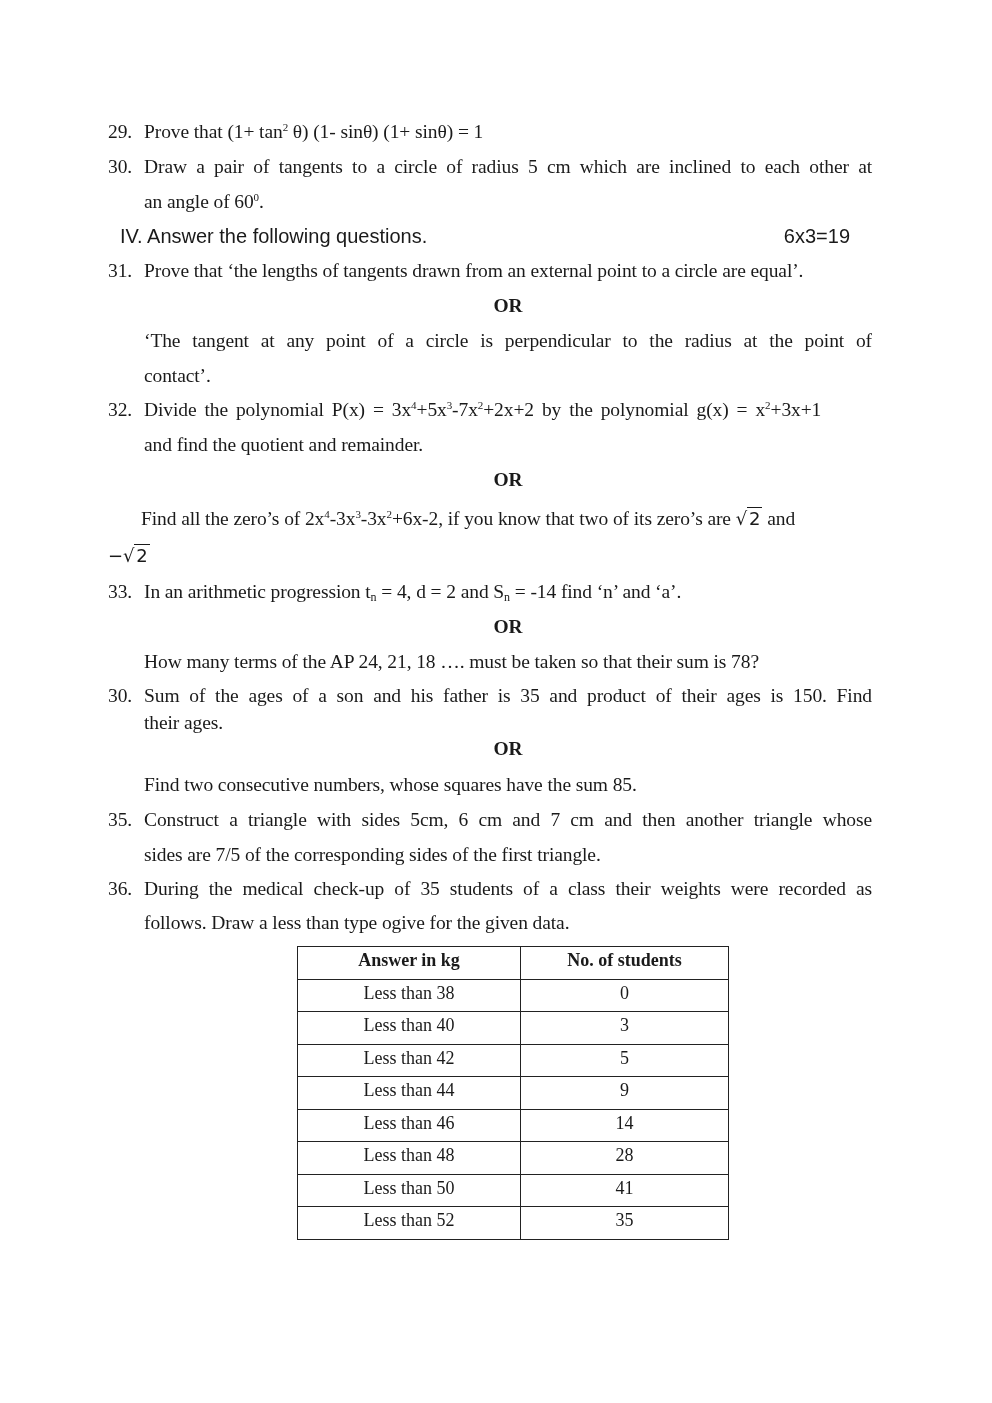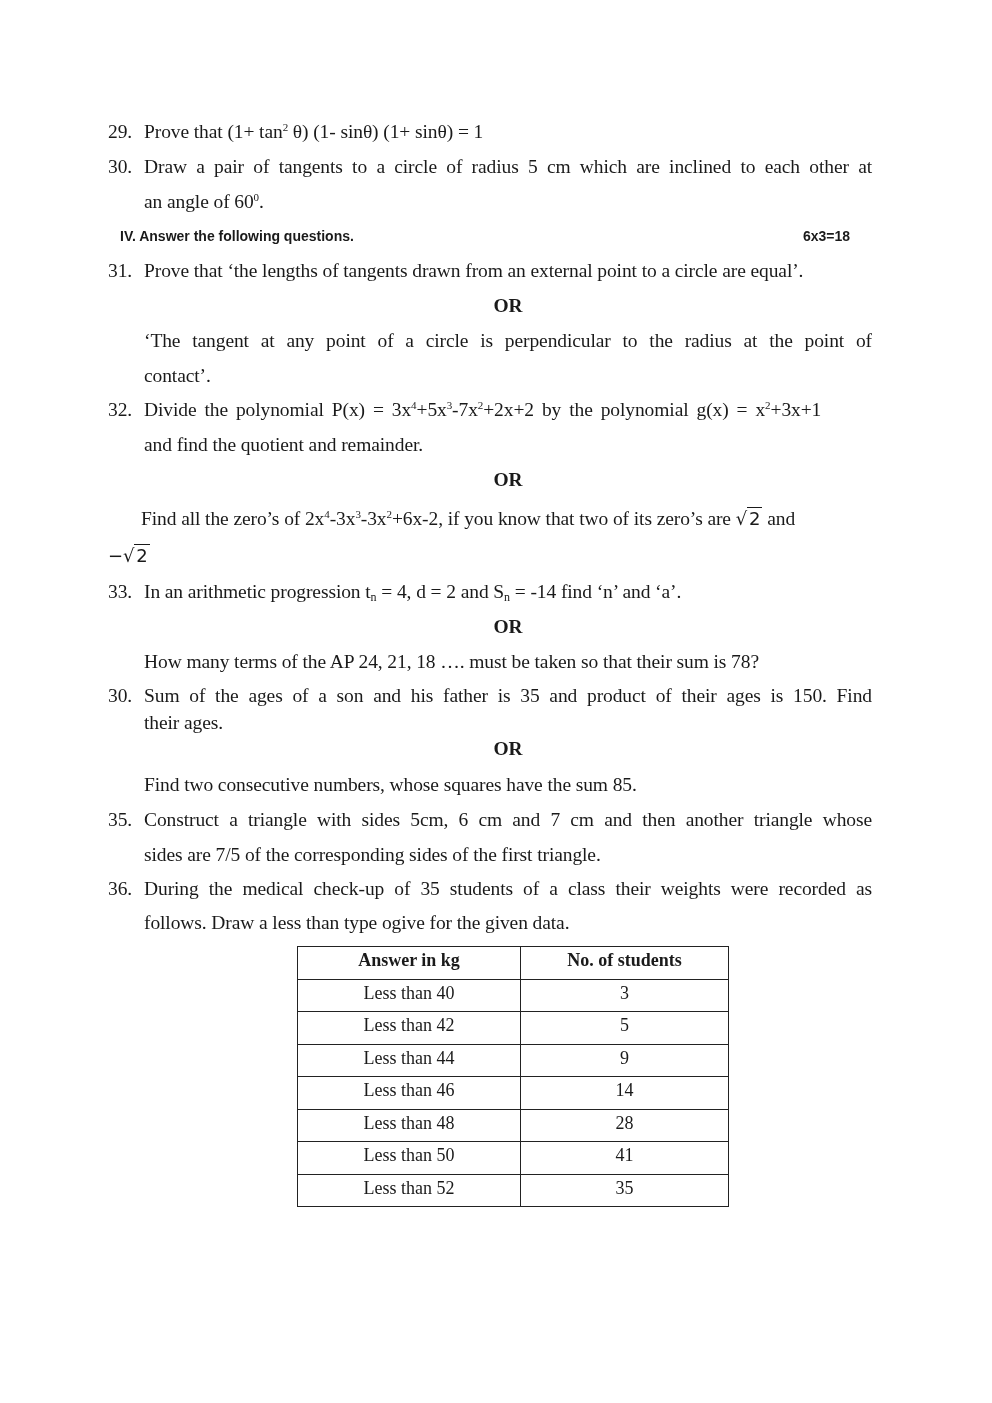--- a/index.html
+++ b/index.html
@@ -16,21 +16,21 @@
   .num { position: absolute; left: 108px; }
   .qtext { position: absolute; left: 144px; }
   .just { width: 728px; text-align: justify; text-align-last: justify; white-space: normal; }
   .or {
     position: absolute; left: 0; width: 1016px; text-align: center;
     font-weight: bold; font-size: 19.5px; line-height: 24px;
   }
   .section {
     position: absolute; left: 120px; width: 730px;
     font-family: "Liberation Sans", "DejaVu Sans", sans-serif;
-    font-weight: bold; font-size: 14px; line-height: 24px;
+    font-weight: normal; font-size: 20px; line-height: 24px;
   }
   .section .marks { position: absolute; right: 0; top: 0; }
   sup { font-size: 11px; vertical-align: 7px; line-height: 0; }
   sub { font-size: 12px; vertical-align: -3px; line-height: 0; }
   .sqrt { font-family: "DejaVu Sans", sans-serif; font-size: 18px; }
   .sqrt .rad { border-top: 1.3px solid #1a1a1a; padding: 0 2px; }
   table.data {
     position: absolute; left: 297px; top: 946px; width: 432px;
     border-collapse: collapse; font-size: 18px;
   }
@@ -54,21 +54,21 @@
   <div class="line" style="top:155px;">
     <span class="num">30.</span>
     <span class="qtext just">Draw a pair of tangents to a circle of radius 5 cm which are inclined to each other at</span>
   </div>
   <div class="line" style="top:190px;">
     <span class="qtext"><span>an angle of 60</span><sup>0</sup><span>.</span></span>
   </div>
 
   <div class="section" style="top:224px;">
     <span>IV. Answer the following questions.</span>
-    <span class="marks">6x3=18</span>
+    <span class="marks">6x3=19</span>
   </div>
 
   <div class="line" style="top:259px;">
     <span class="num">31.</span>
     <span class="qtext">Prove that ‘the lengths of tangents drawn from an external point to a circle are equal’.</span>
   </div>
   <div class="or" style="top:294px;">OR</div>
   <div class="line" style="top:329px;">
     <span class="qtext just">‘The tangent at any point of a circle is perpendicular to the radius at the point of</span>
   </div>
@@ -134,20 +134,24 @@
         <col>
       </colgroup>
     <thead>
       <tr>
         <th>Answer in kg</th>
         <th>No. of students</th>
       </tr>
     </thead>
     <tbody id="table-body">
         <tr>
+          <td>Less than 38</td>
+          <td>0</td>
+        </tr>
+        <tr>
           <td>Less than 40</td>
           <td>3</td>
         </tr>
         <tr>
           <td>Less than 42</td>
           <td>5</td>
         </tr>
         <tr>
           <td>Less than 44</td>
           <td>9</td>

